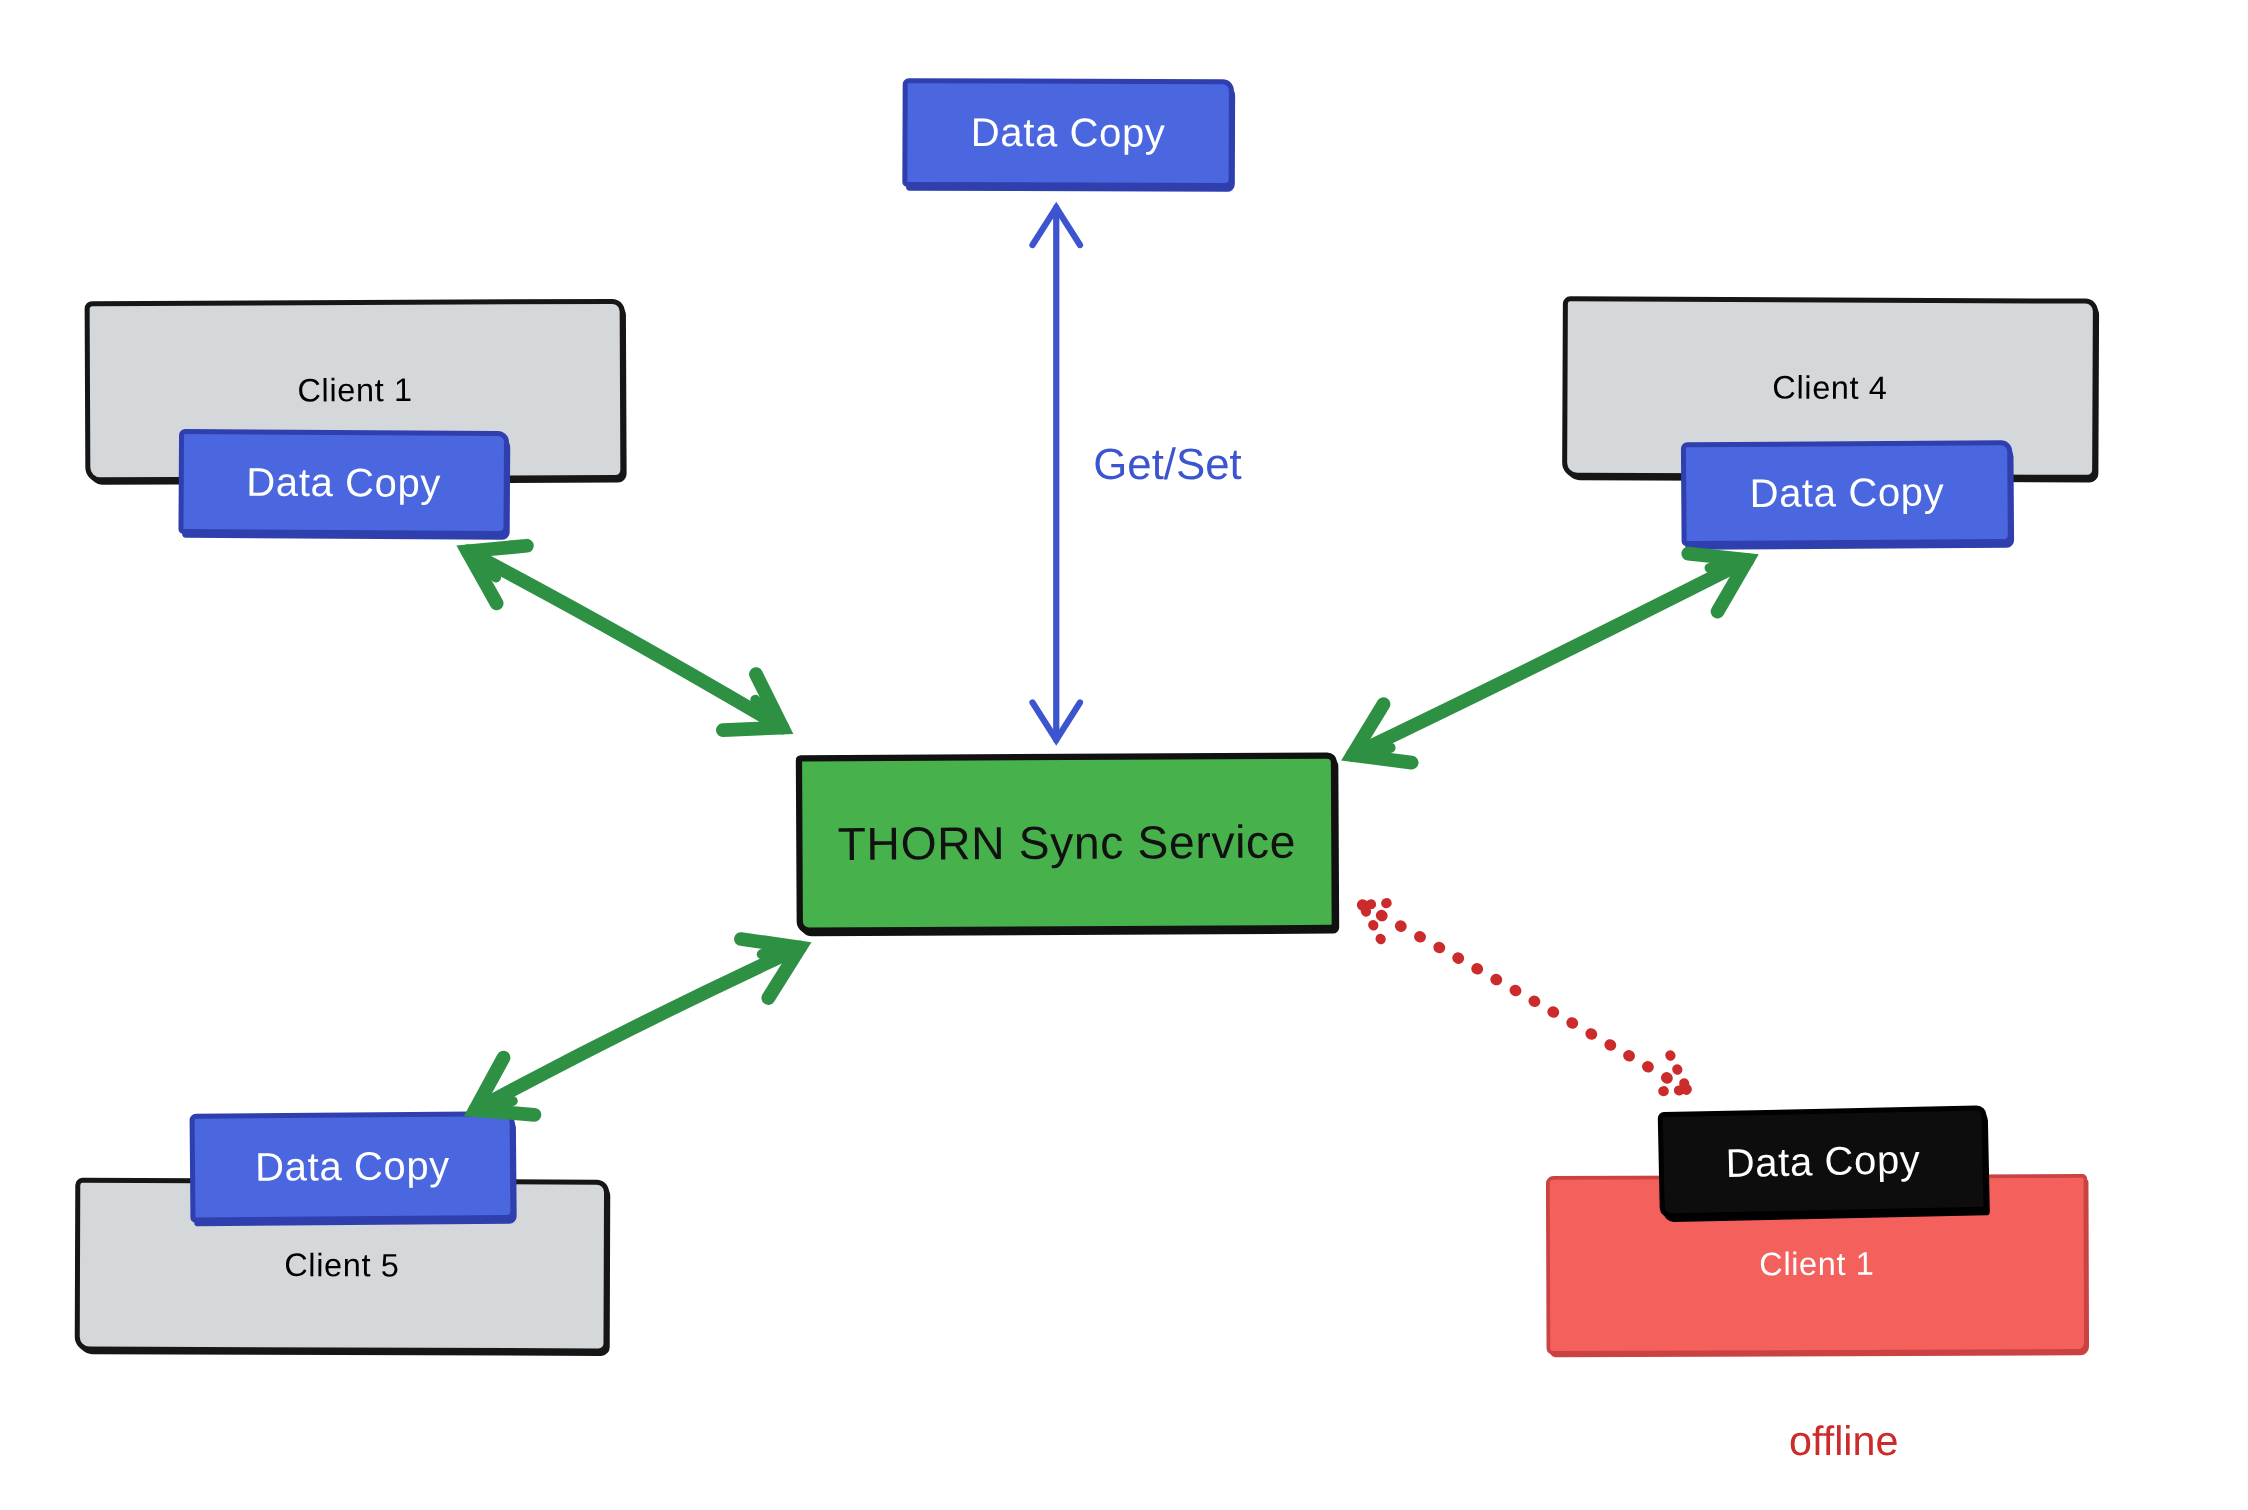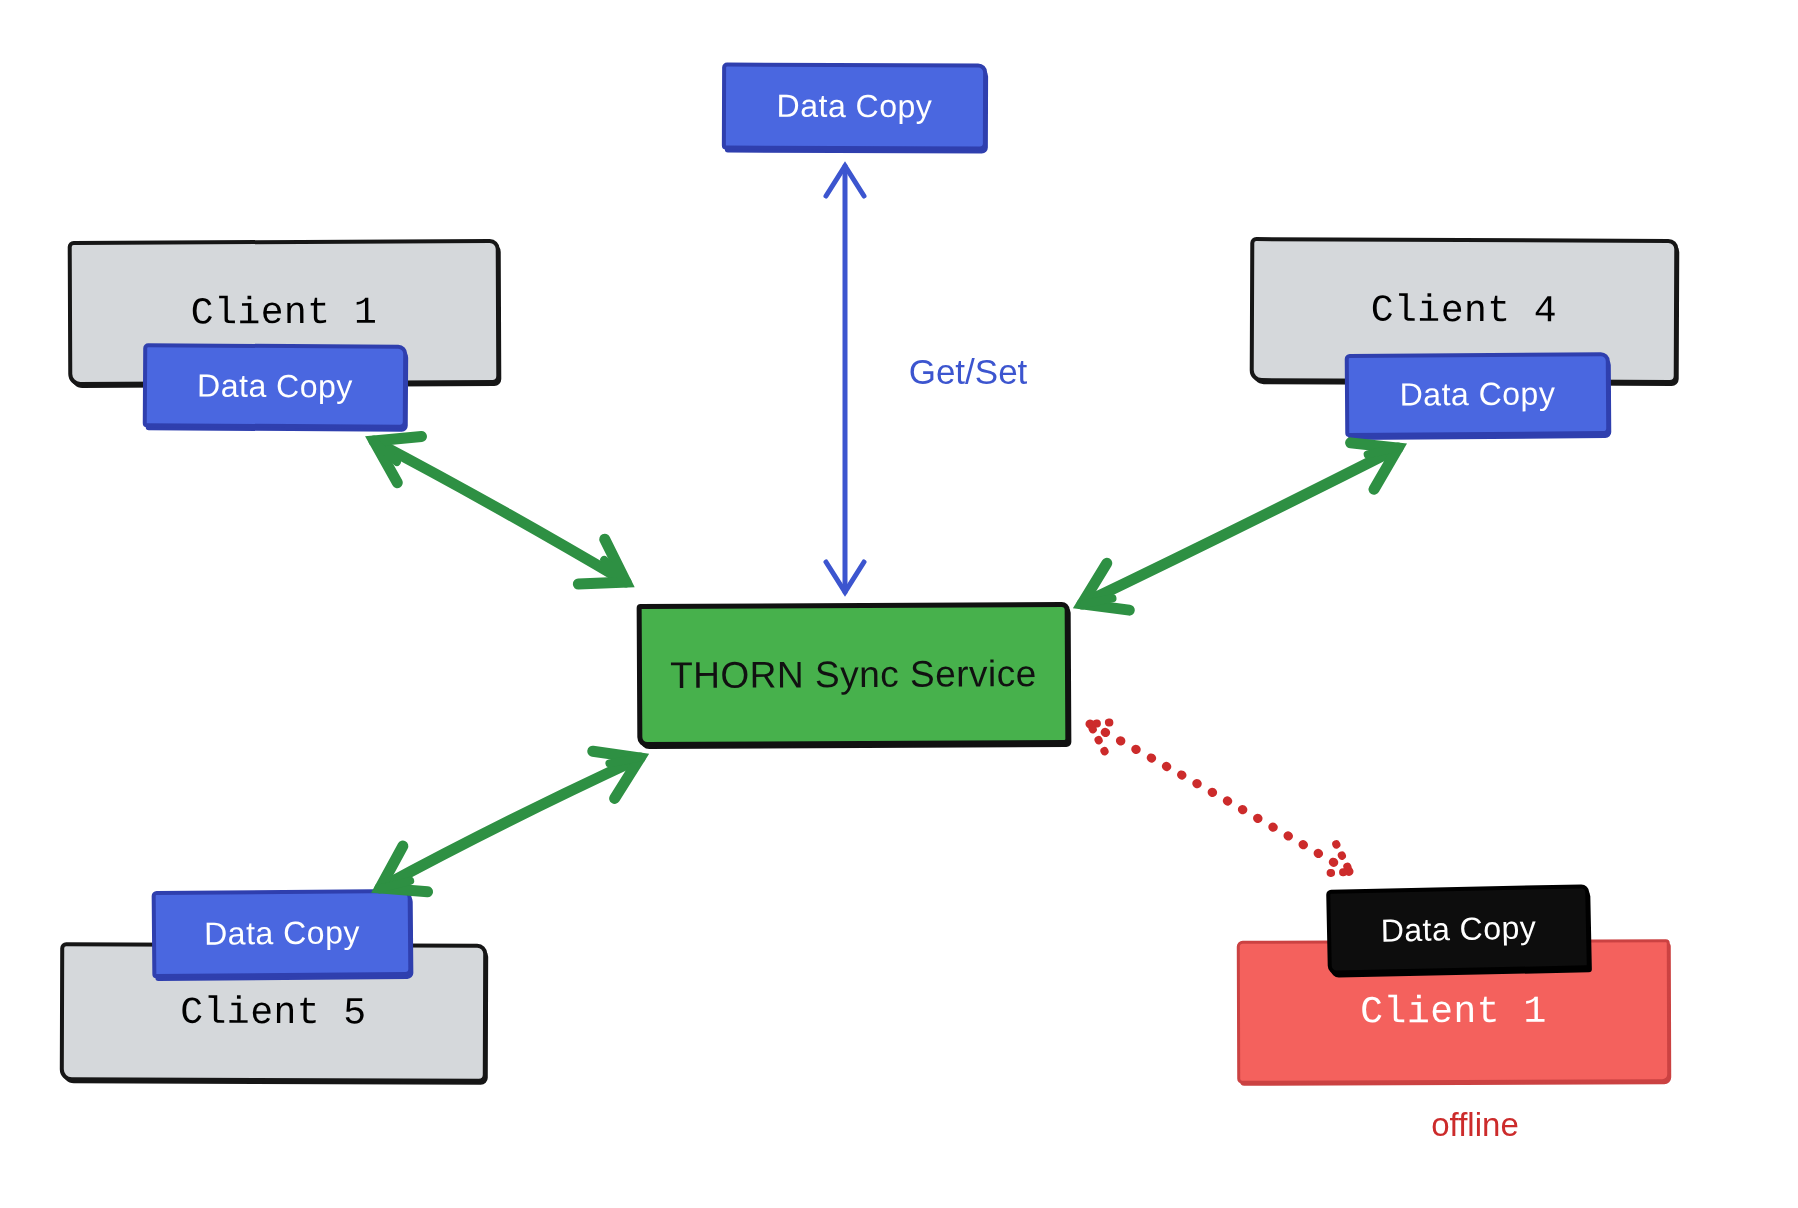--- a/index.html
+++ b/index.html
@@ -32,27 +32,27 @@
     box-shadow:2px 3px 0 -1px #cb4242;
     transform:rotate(-0.2deg);
   }
   .black-box{
     background:#0d0d0d;border:4px solid #000000;color:#ffffff;
     border-radius:5px 8px 4px 9px;
     box-shadow:2px 4px 0 -1px #000000;
     transform:rotate(-1.2deg);
   }
 
-  .node-label{font-size:38px;letter-spacing:0.5px;font-family:Liberation Mono, monospace;}
+  .node-label{font-size:26px;letter-spacing:0.5px;}
   .copy-label{font-size:32px;letter-spacing:0.5px;}
   .center-label{font-size:37px;letter-spacing:0.5px;}
 
   .float-label{position:absolute;text-align:center;}
   .getset-label{color:#3c55cf;font-size:35px;}
-  .offline-label{color:#cc2b2b;font-size:33px;}
+  .offline-label{color:#cc2b2b;font-size:33px;margin-top:28px;}
 
   #edges{position:absolute;left:0;top:0;width:1798px;height:1208px;pointer-events:none;}
 </style>
 </head>
 <body>
 
 <div id="canvas">
 
   <div class="box gray-box" style="left:68px;top:240px;width:432px;height:145px;">
     <span class="node-label">Client 1</span>
@@ -83,21 +83,21 @@
     <span class="copy-label">Data Copy</span>
   </div>
 
   <div class="box red-box" style="left:1237px;top:940px;width:433px;height:143px;">
     <span class="node-label">Client 1</span>
   </div>
   <div class="box black-box" style="left:1327px;top:887px;width:263px;height:85px;">
     <span class="copy-label">Data Copy</span>
   </div>
 
-  <div class="float-label getset-label" style="left:888px;top:352px;width:160px;">Get/Set</div>
+  <div class="float-label getset-label" style="left:854px;top:352px;width:160px;">Get/Set</div>
   <div class="float-label offline-label" style="left:1390px;top:1106px;width:170px;">offline</div>
 
   <svg id="edges" viewBox="0 0 1798 1208">
     <defs>
       <marker id="mblue" orient="auto-start-reverse" markerUnits="userSpaceOnUse" markerWidth="120" markerHeight="120" viewBox="-60 -60 120 120" refX="0" refY="0" overflow="visible">
         <path d="M-30,-19 L0,0 L-30,19" fill="none" stroke="#3c55cf" stroke-width="5" stroke-linecap="round"></path>
       </marker>
       <marker id="mgreen" orient="auto-start-reverse" markerUnits="userSpaceOnUse" markerWidth="140" markerHeight="140" viewBox="-70 -70 140 140" refX="0" refY="0" overflow="visible">
         <path d="M-40,-26 L0,0 L-40,26" fill="none" stroke="#2e9043" stroke-width="11" stroke-linecap="round"></path>
         <path d="M-30,-8 L-2,-1" fill="none" stroke="#2e9043" stroke-width="8" stroke-linecap="round"></path>

